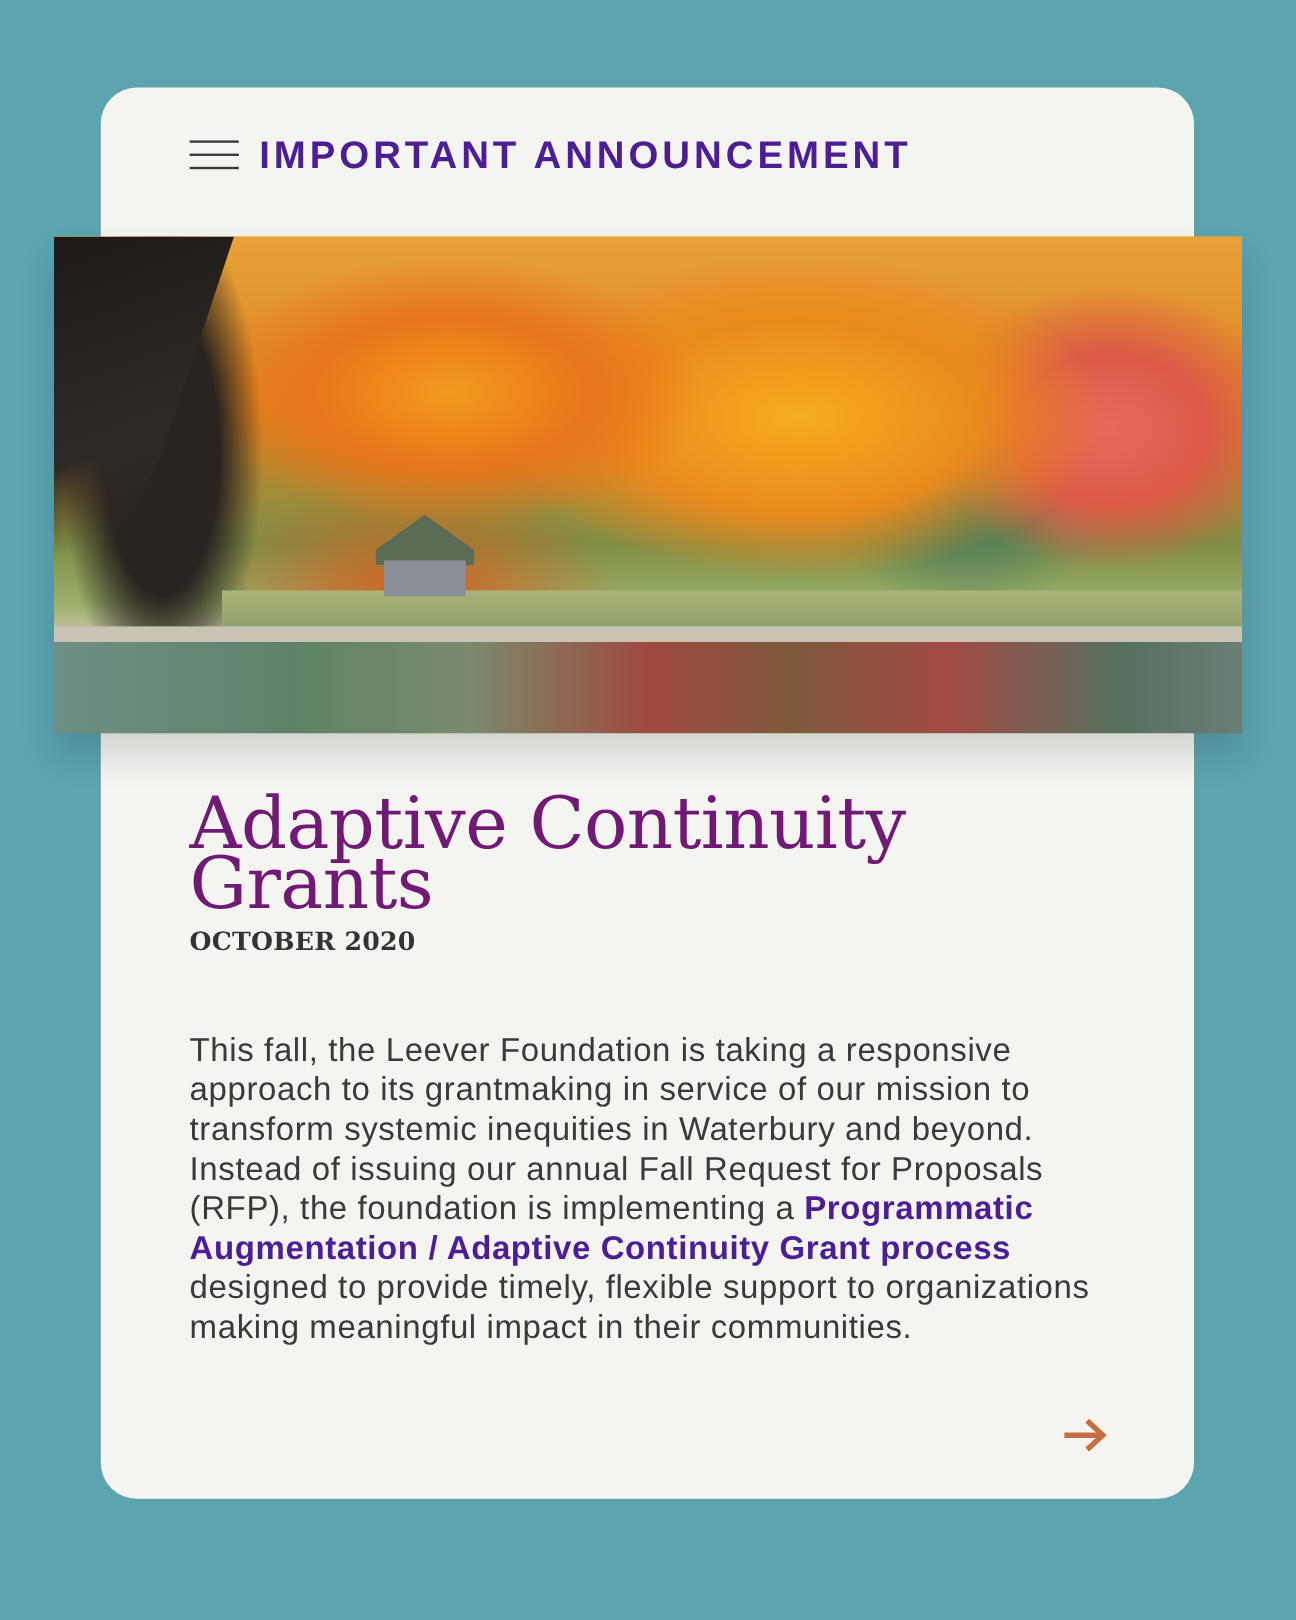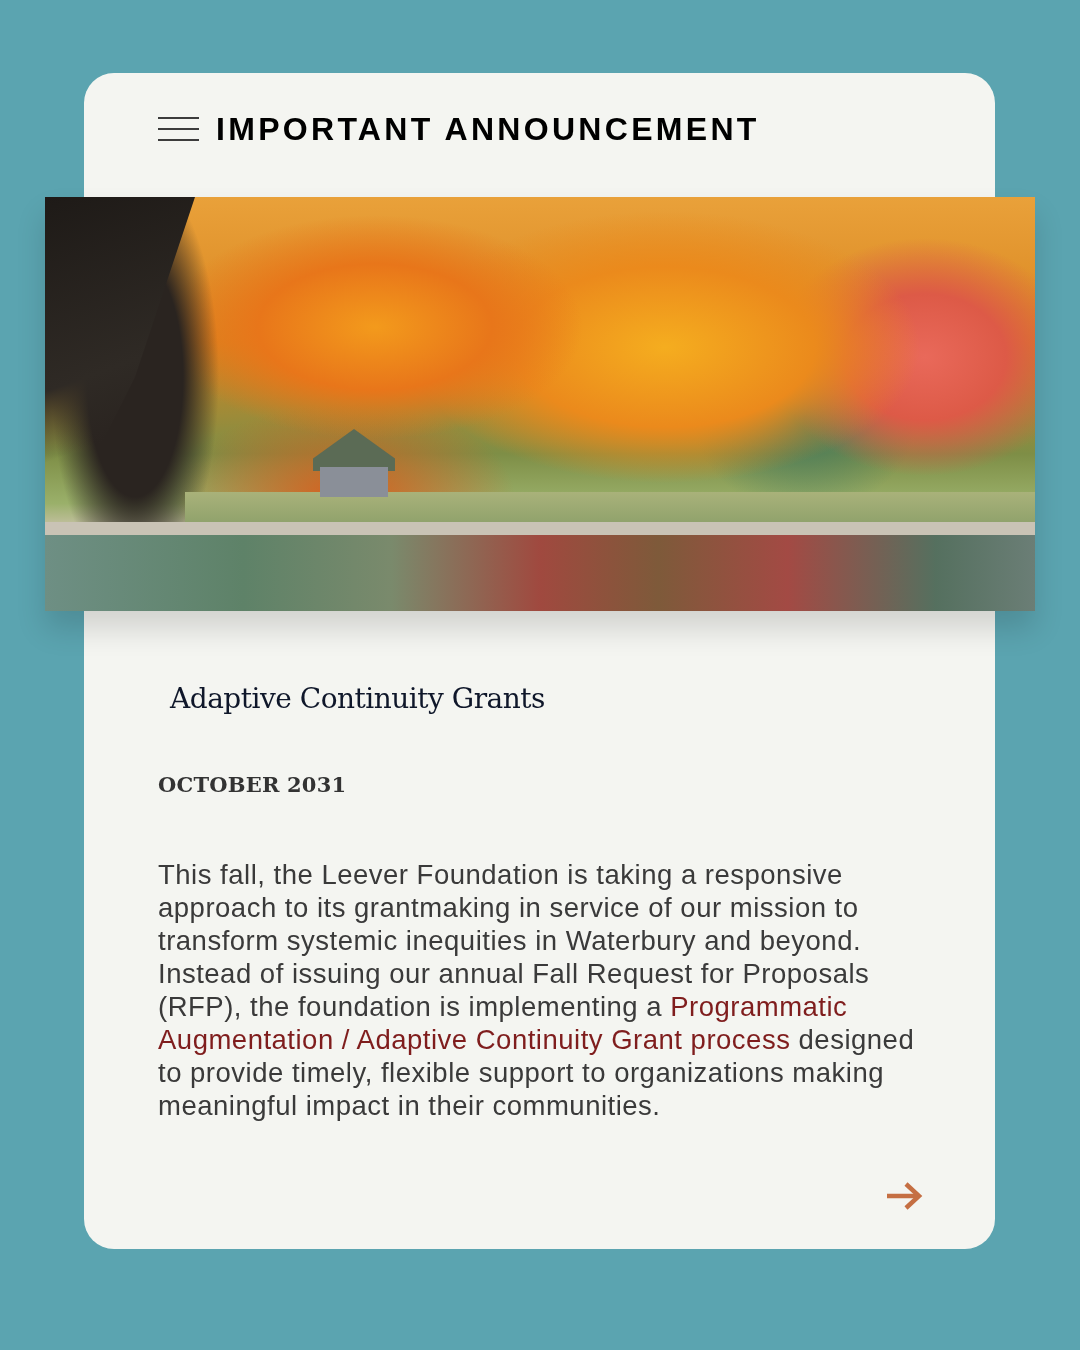--- a/index.html
+++ b/index.html
@@ -34,21 +34,21 @@
     background: #3c3c3c;
   }
   .hamburger span:nth-child(1) { top: 0; }
   .hamburger span:nth-child(2) { top: 11px; }
   .hamburger span:nth-child(3) { top: 22px; }
   .header-title {
     font-family: "Liberation Sans", sans-serif;
     font-weight: 700;
     font-size: 32px;
     letter-spacing: 3.3px;
-    color: #000000;
+    color: #4c1d95;
     line-height: 1;
   }
   .hero {
     position: absolute;
     left: 45px; top: 197px;
     width: 990px; height: 414px;
     overflow: hidden;
     box-shadow: 0 18px 28px rgba(0,0,0,0.14);
     background:
       radial-gradient(ellipse 120px 300px at 90px 180px, #2a2420 0%, #2a2420 40%, transparent 70%),
@@ -84,24 +84,24 @@
   .hero .trunk {
     position: absolute; left: 0; top: 0; width: 150px; height: 300px;
     background: linear-gradient(160deg, #1e1a17 0%, #2f2a25 55%, transparent 75%);
     clip-path: polygon(0 0, 100% 0, 60% 60%, 20% 100%, 0 100%);
   }
   .title {
     position: absolute;
     left: 158px; top: 662px;
     width: 700px;
     font-family: "DejaVu Serif", "Liberation Serif", serif;
-    font-size: 28px;
+    font-size: 60px;
     line-height: 50px;
-    color: #0f172a;
-    margin: 12px;
+    color: #701a75;
+    margin: 0;
     font-weight: 400;
     letter-spacing: -0.5px;
   }
   .date {
     position: absolute;
     left: 158px; top: 772px;
     font-family: "DejaVu Serif", "Liberation Serif", serif;
     font-weight: 700;
     font-size: 21px;
     color: #333333;
@@ -111,21 +111,21 @@
     position: absolute;
     left: 158px; top: 858px;
     width: 770px;
     font-family: "Liberation Sans", sans-serif;
     font-size: 27.5px;
     line-height: 33px;
     color: #3a3a3a;
     margin: 0;
     letter-spacing: 0.5px;
   }
-  .body strong { font-weight: 400; color: #7f1d1d; }
+  .body strong { font-weight: 700; color: #4c1d95; }
   .next-arrow {
     position: absolute;
     left: 884px; top: 1180px;
     width: 40px; height: 32px;
     cursor: pointer;
   }
 </style>
 </head>
 <body>
 
@@ -146,21 +146,21 @@
   <div class="gazebo"></div>
   <div class="gazebo-base"></div>
   <div class="shore"></div>
   <div class="water"></div>
 </div>
 
 <h1 class="title">
   <span>Adaptive Continuity Grants</span><br>
 </h1>
 
-<div class="date">OCTOBER 2031</div>
+<div class="date">OCTOBER 2020</div>
 
 <p class="body"><span>This fall, the Leever Foundation is taking a responsive approach to its grantmaking in service of our mission to transform systemic inequities in Waterbury and beyond. Instead of issuing our annual Fall Request for Proposals (RFP), the foundation is implementing a </span><strong>Programmatic Augmentation / Adaptive Continuity Grant process</strong><span> designed to provide timely, flexible support to organizations making meaningful impact in their communities.</span></p>
 
 <div class="next-arrow">
   <svg width="40" height="32" viewBox="0 0 40 32">
     <line x1="3" y1="16" x2="35" y2="16" stroke="#c56f43" stroke-width="4.5" stroke-linecap="butt"></line>
     <polyline points="22,4 35,16 22,28" fill="none" stroke="#c56f43" stroke-width="4.5" stroke-linejoin="miter"></polyline>
   </svg>
 </div>
 

